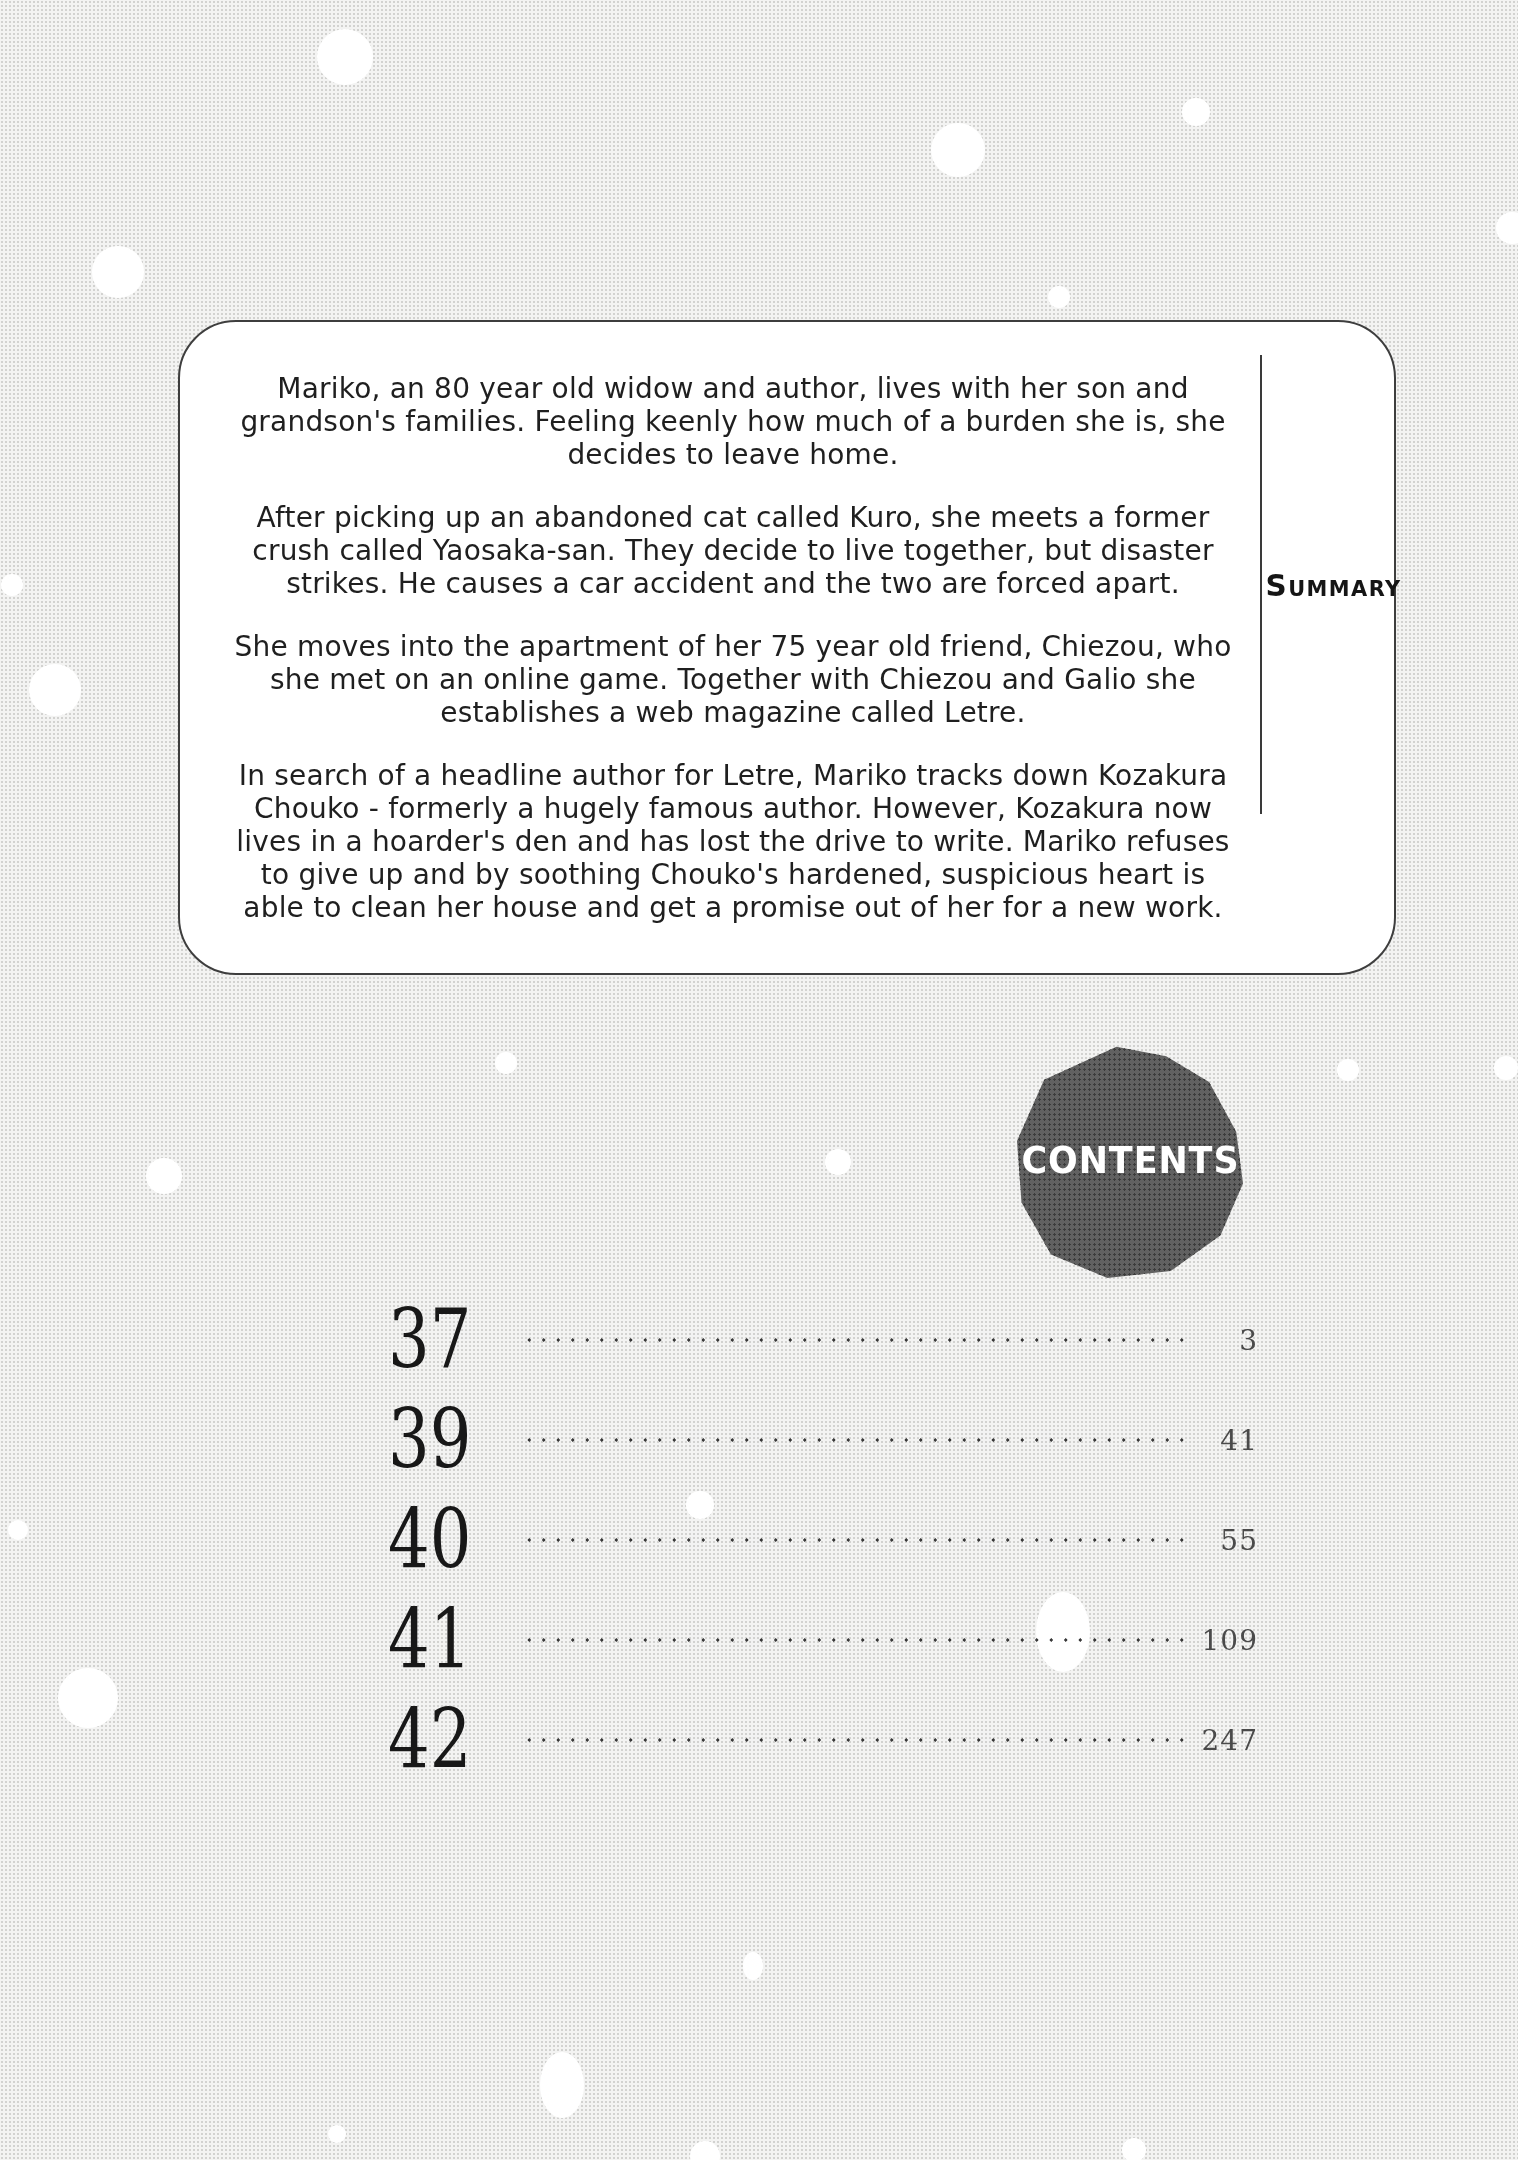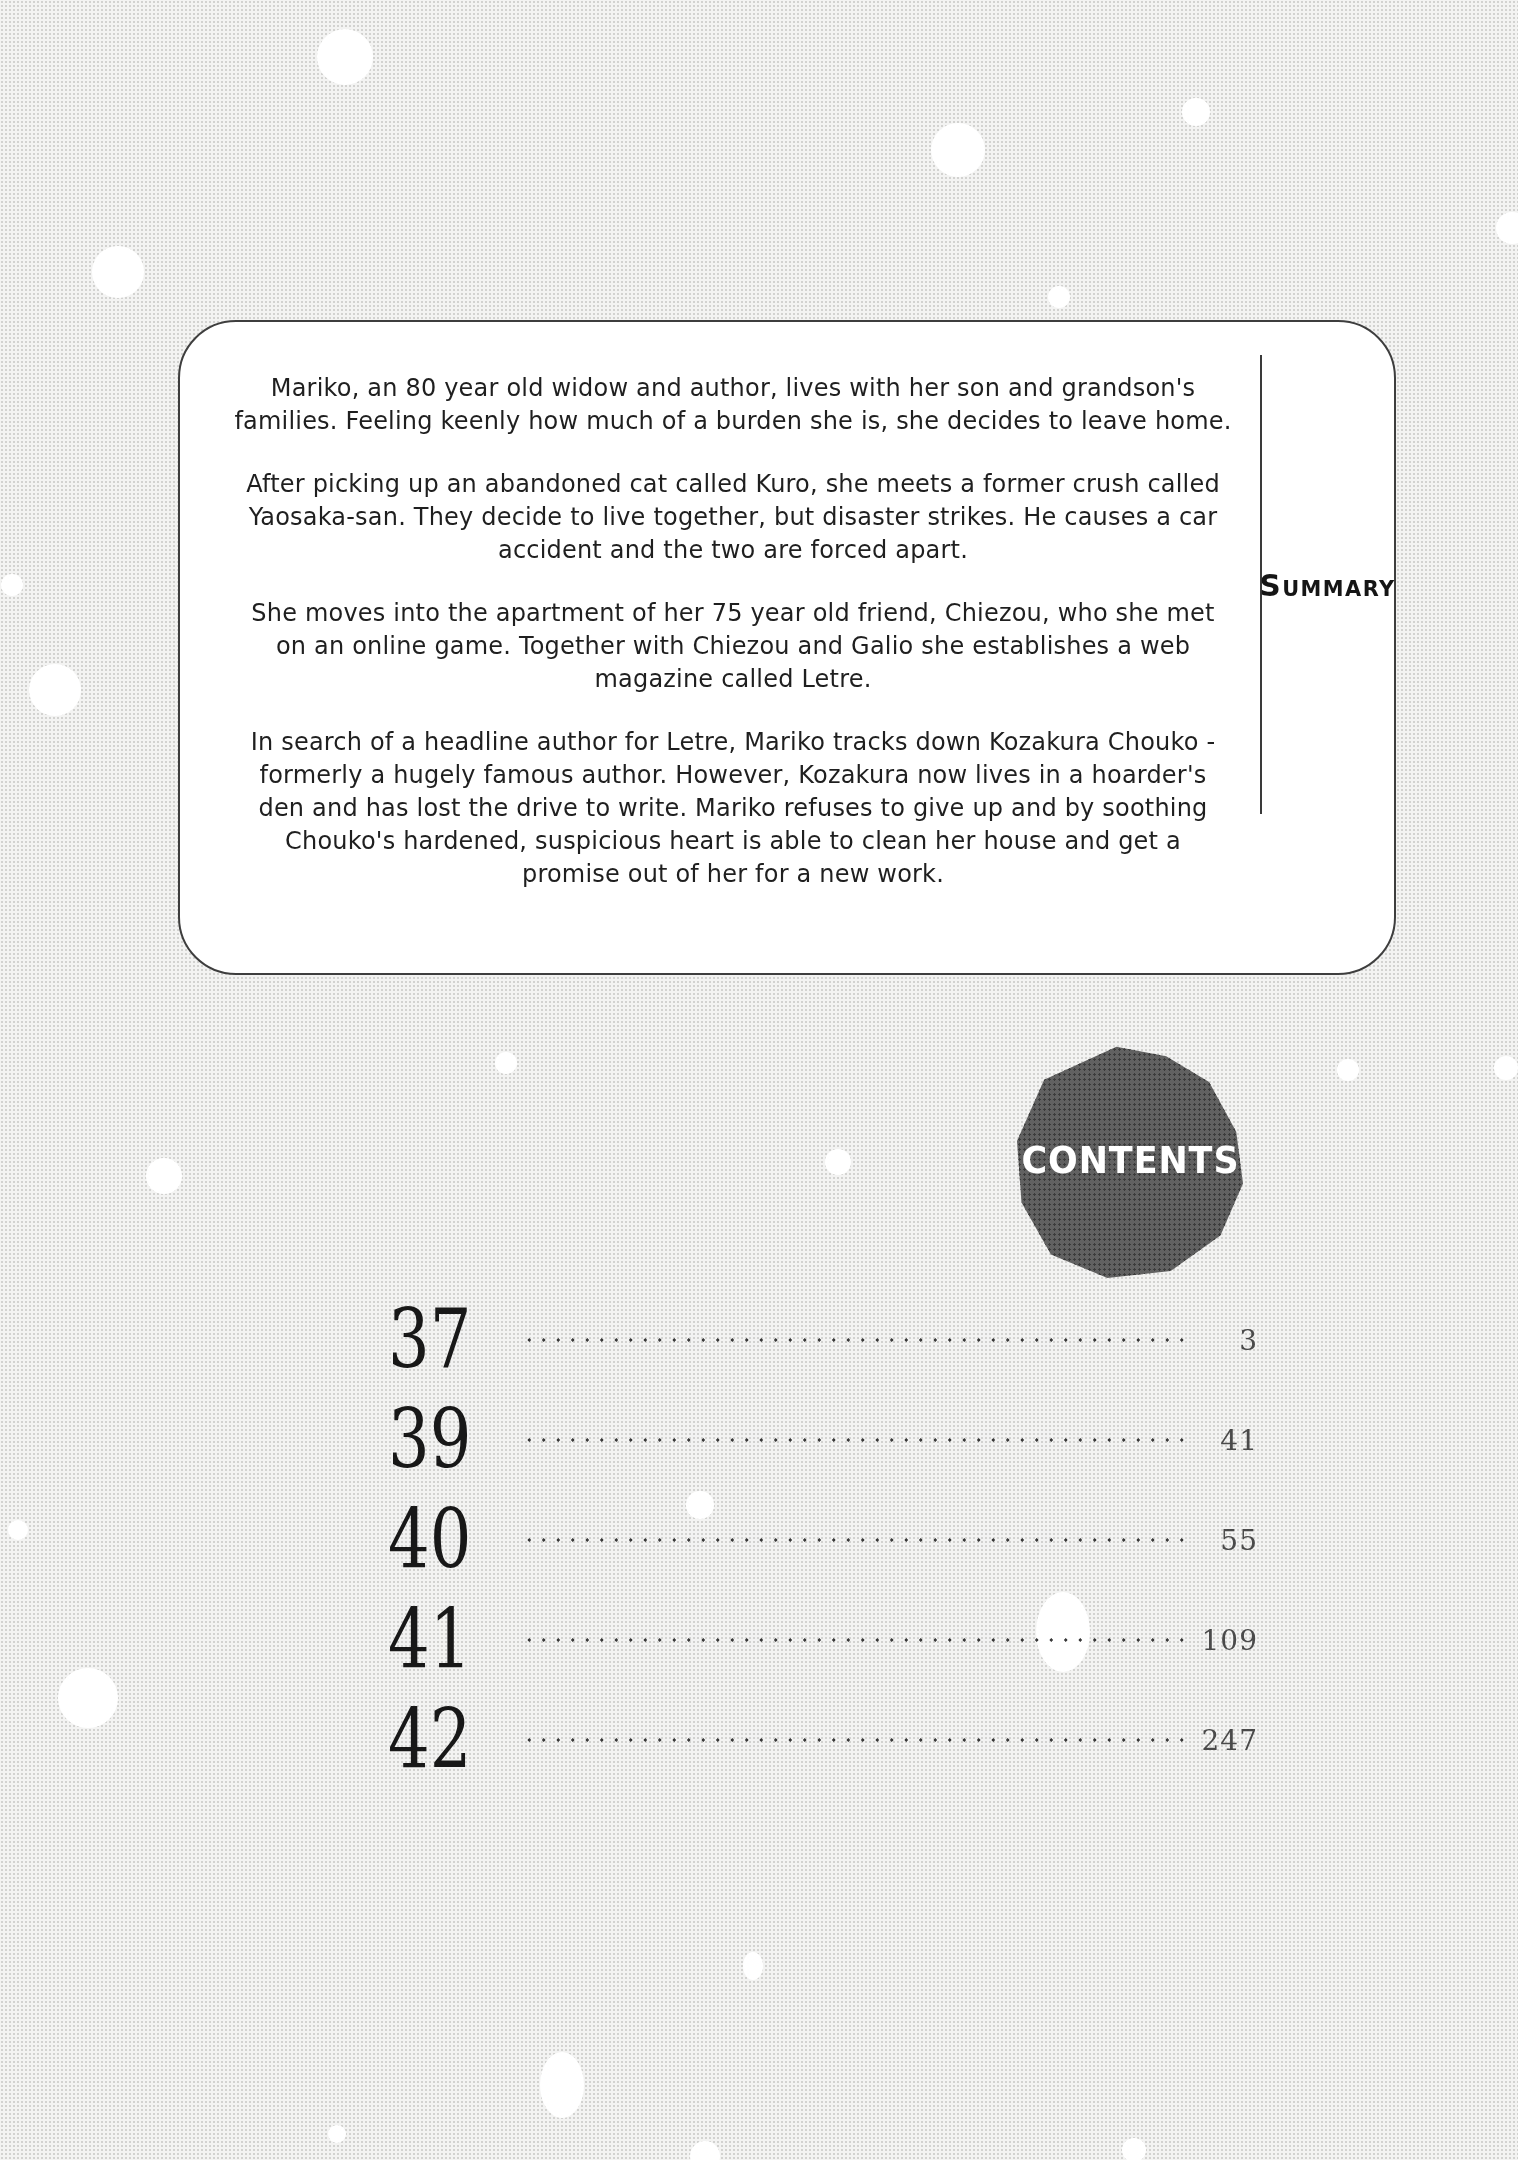--- a/index.html
+++ b/index.html
@@ -29,32 +29,32 @@
     box-sizing:border-box;
   }
   .summary-text{
     position:absolute;
     left:40px;top:50px;
     width:1012px;
     text-align:center;
   }
   .summary-text p{
     margin:0 0 30px 14px;
-    font-size:24px;
+    font-size:28px;
     line-height:33px;
     letter-spacing:0.2px;
   }
   .summary-text p:last-child{margin-bottom:0;}
   .summary-text .it{}
   .summary-side{
     position:absolute;
     left:1080px;top:33px;
     width:132px;height:459px;
     border-left:2px solid #3a3a3a;
-    display:flex;align-items:center;justify-content:center;
+    display:flex;align-items:center;
   }
   .summary-label{
     font-variant:small-caps;
     font-weight:bold;
     font-size:31px;
     letter-spacing:1.5px;
     color:#151515;
     transform:scaleX(0.95);
   }
   

